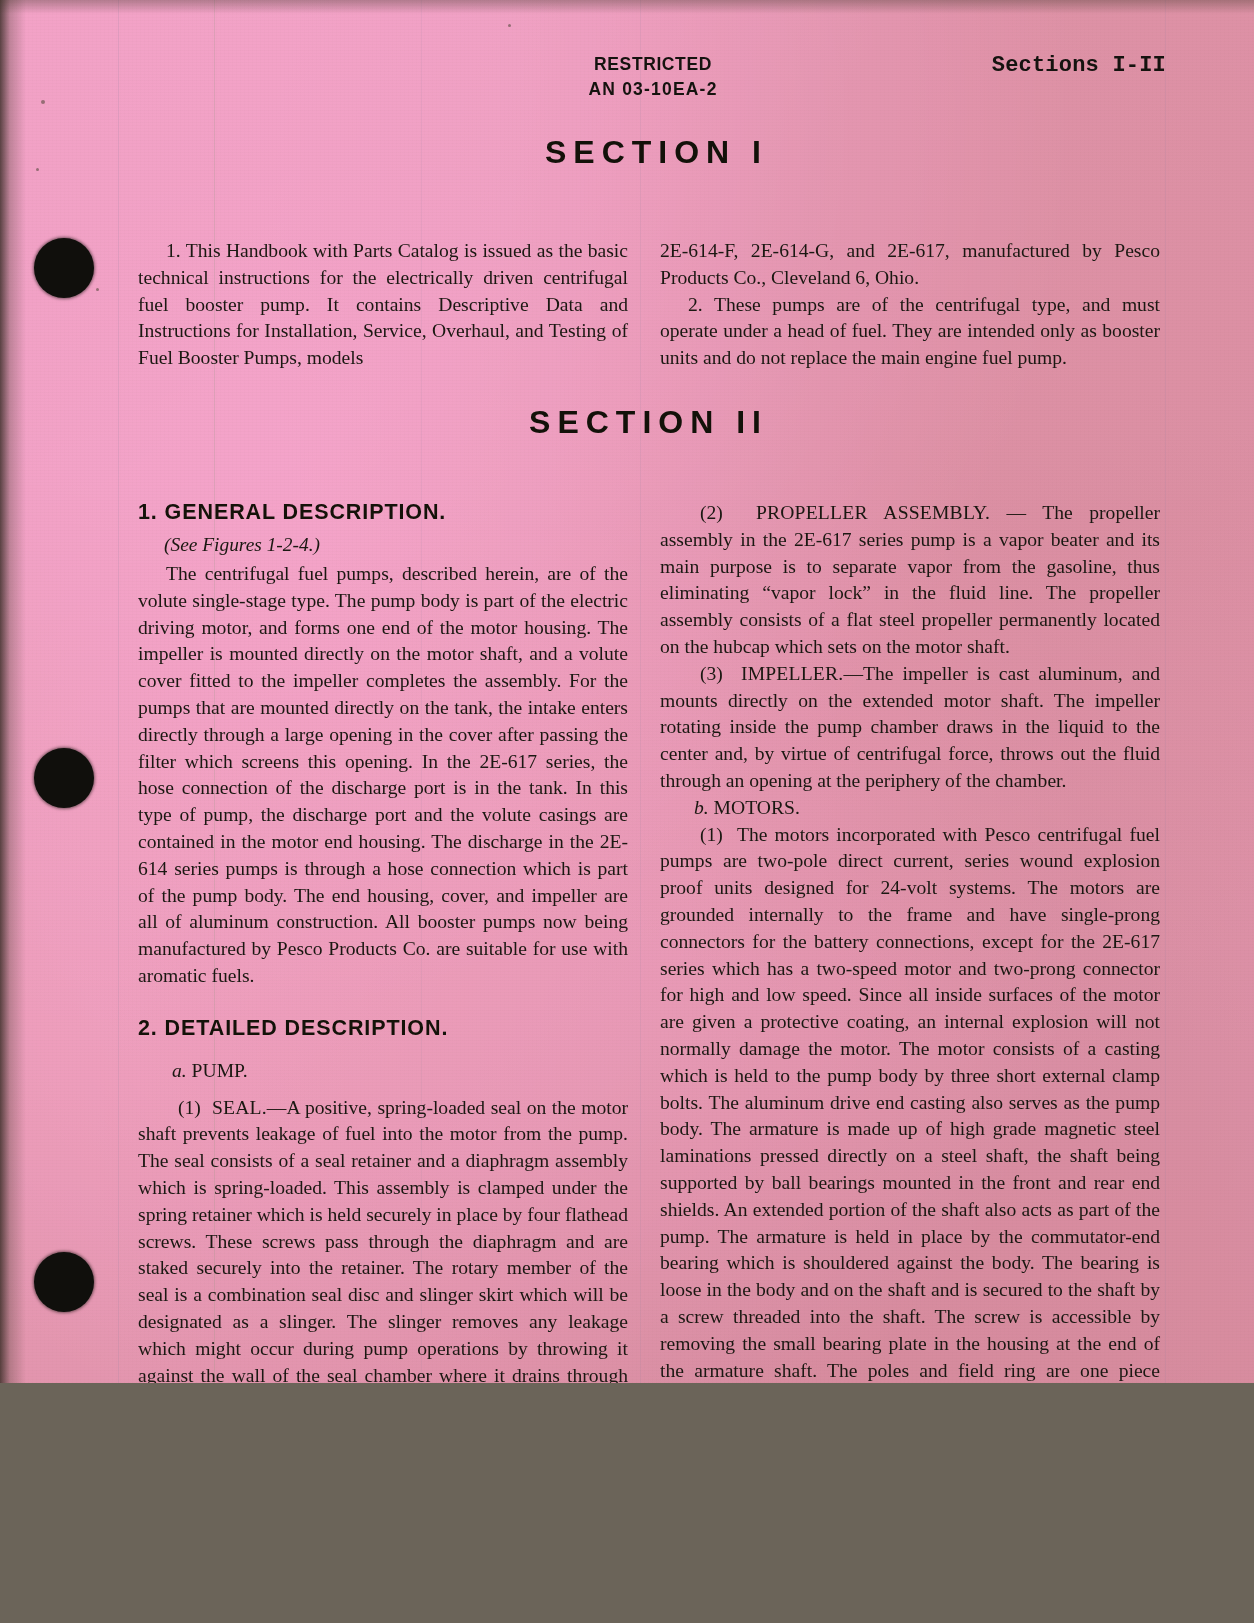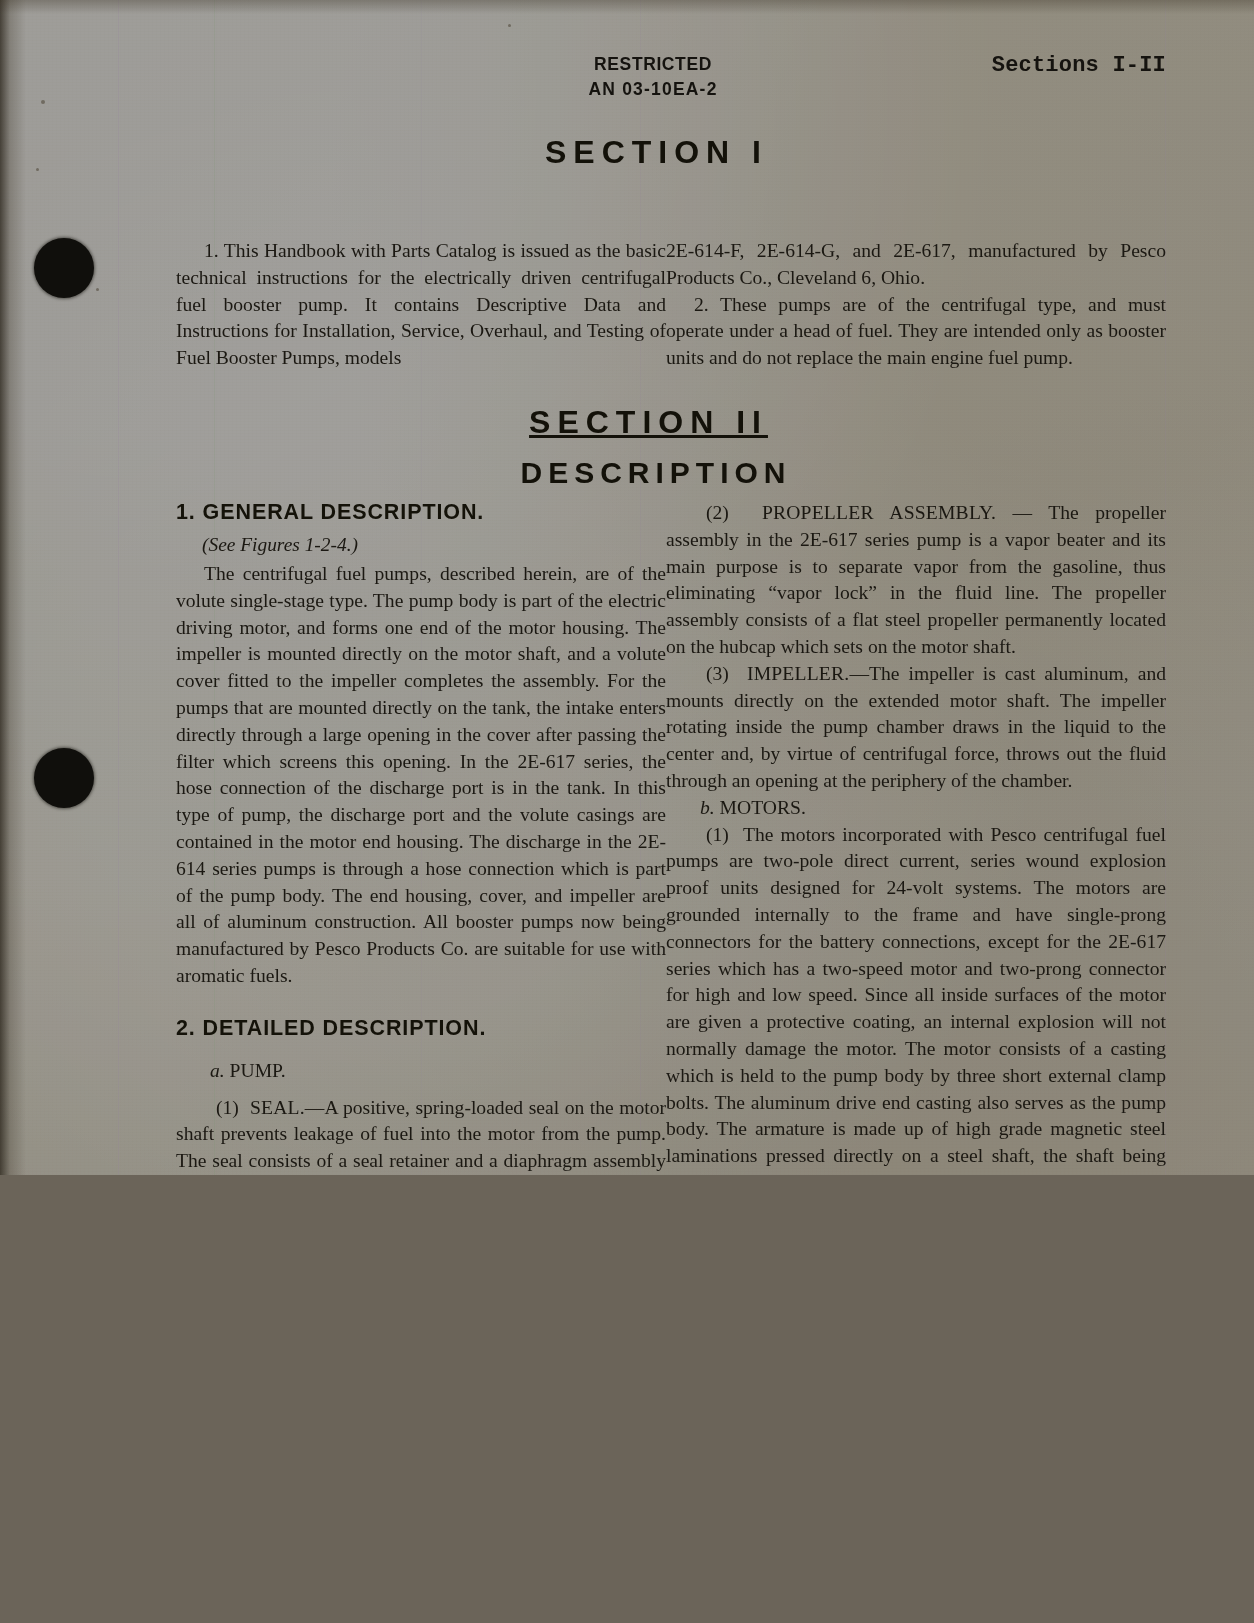--- a/index.html
+++ b/index.html
@@ -8,23 +8,23 @@
     background: #6b6459;
   }
   body {
     font-family: "Liberation Serif", serif;
   }
 
   
   .page {
     position: relative;
     width: 1254px;
-    height: 1175px;
+    height: 1383px;
     margin: 0 auto;
-    background: #a3a3a3;
+    background: #f9a8d4;
     overflow: hidden;
   }
 
   
   .paper-tex {
     position: absolute;
     inset: 0;
     pointer-events: none;
     background:
       radial-gradient(circle at 12% 8%, rgba(255,255,255,.55) 0 22%, rgba(0,0,0,0) 55%),
@@ -140,28 +140,28 @@
     letter-spacing: 7px;
     text-indent: 7px;
   }
   .sec-title {
     font-size: 30px;
     letter-spacing: 6px;
     text-indent: 6px;
   }
   .h-sec1-num   { position: absolute; left: 140px; right: 88px; top: 134px; }
   .h-sec1-title { position: absolute; left: 140px; right: 88px; top: 188px; }
-  .h-sec2-num   { position: absolute; left: 140px; right: 104px; top: 404px; text-decoration: underline; }
+  .h-sec2-num   { position: absolute; left: 140px; right: 104px; top: 404px; }
   .h-sec2-title { position: absolute; left: 140px; right: 88px; top: 456px; }
 
   
   .cols {
     position: absolute;
     display: flex;
-    margin-left: 38px;
+    gap: 32px;
   }
   .col {
     width: 492px;
   }
   .block-intro { left: 138px; top: 238px; }
   .block-desc  { left: 138px; top: 500px; }
 
   .col-left  { width: 490px; }
   .col-right { width: 500px; }
 
@@ -293,21 +293,20 @@
       <div class="col col-left">
         <p class="body indent">1.  This Handbook with Parts Catalog is issued as the basic technical instructions for the electrically driven centrifugal fuel booster pump. It contains Descriptive Data and Instructions for Installation, Service, Overhaul, and Testing of Fuel Booster Pumps, models</p>
       </div>
       <div class="col col-right">
         <p class="body">2E-614-F, 2E-614-G, and 2E-617, manufactured by Pesco Products Co., Cleveland 6, Ohio.</p>
         <p class="body indent">2.  These pumps are of the centrifugal type, and must operate under a head of fuel. They are intended only as booster units and do not replace the main engine fuel pump.</p>
       </div>
     </div>
 
     <div class="display-head sec-num h-sec2-num">SECTION II</div>
-    <div class="display-head sec-title h-sec2-title">DESCRIPTION</div>
 
     <div class="cols block-desc">
 
       <div class="col col-left">
 
         <h2 class="sub">1. GENERAL DESCRIPTION.</h2>
 
         <p class="figref">(See Figures 1-2-4.)</p>
 
         <p class="body indent">The centrifugal fuel pumps, described herein, are of the volute single-stage type. The pump body is part of the electric driving motor, and forms one end of the motor housing. The impeller is mounted directly on the motor shaft, and a volute cover fitted to the impeller completes the assembly. For the pumps that are mounted directly on the tank, the intake enters directly through a large opening in the cover after passing the filter which screens this opening. In the 2E-617 series, the hose connection of the discharge port is in the tank. In this type of pump, the discharge port and the volute casings are contained in the motor end housing. The discharge in the 2E-614 series pumps is through a hose connection which is part of the pump body. The end housing, cover, and impeller are all of aluminum construction. All booster pumps now being manufactured by Pesco Products Co. are suitable for use with aromatic fuels.</p>

